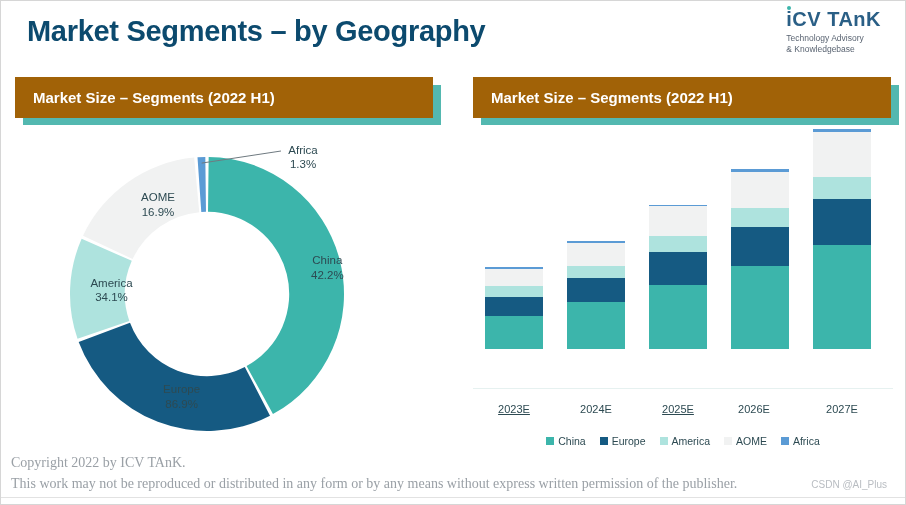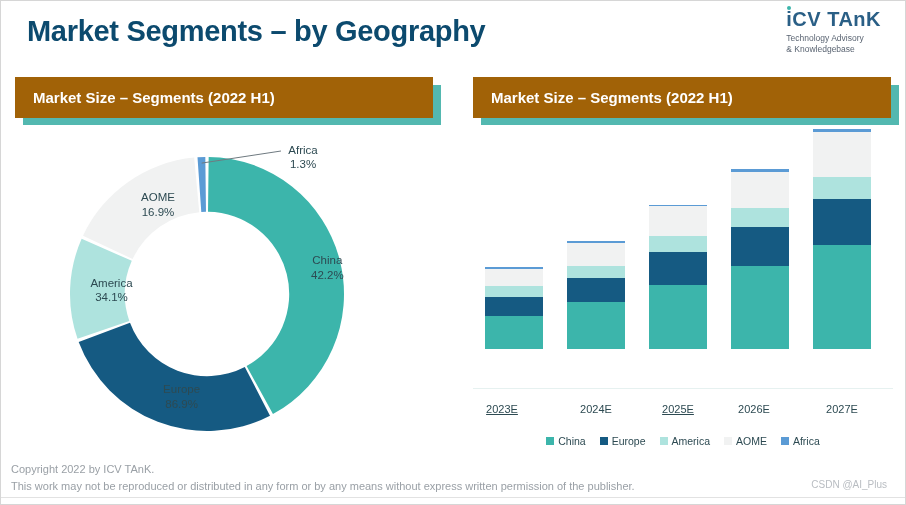--- a/index.html
+++ b/index.html
@@ -98,21 +98,21 @@
     position:absolute;left:0;right:0;bottom:-18px;
     display:flex;justify-content:center;align-items:center;
     gap:14px;
   }
   .leg-item{display:flex;align-items:center;gap:4px;font-size:10.5px;color:#2d4a52;}
   .leg-sw{width:8px;height:8px;display:inline-block;}
 
   
   .footer{
     position:absolute;left:10px;bottom:10px;
-    font-size:11px;color:#9aa0a6;line-height:1.5;
+    font-size:14px;color:#9aa0a6;line-height:1.5;font-family:Liberation Serif, serif;
   }
   .footer-rule{
     position:absolute;left:0;right:0;bottom:6px;height:1px;background:#e2e2e2;
   }
   .watermark{
     position:absolute;right:18px;bottom:14px;
     font-size:10px;color:#b9bdc2;
     font-family:"Liberation Sans", sans-serif;
   }
 </style>
@@ -207,21 +207,21 @@
         </div>
         <div class="bar-col" style="left: 340px;">
           <div class="seg" style="height: 104.348px; background: rgb(60, 181, 171);"></div>
           <div class="seg" style="height: 45.2174px; background: rgb(21, 90, 130);"></div>
           <div class="seg" style="height: 22.6087px; background: rgb(174, 227, 222);"></div>
           <div class="seg" style="height: 45.2174px; background: rgb(241, 242, 242);"></div>
           <div class="seg" style="height: 2.6087px; background: rgb(91, 155, 213);"></div>
         </div>
       </div>
     <div id="bar-xlabels">
-        <div class="xlab" style="left: 0; text-decoration: underline;">2023E</div>
+        <div class="xlab" style="left: 12px; text-decoration: underline;">2023E</div>
         <div class="xlab" style="left: 94px; margin-top: 12px;">2024E</div>
         <div class="xlab" style="left: 176px; text-decoration: underline;">2025E</div>
         <div class="xlab" style="left: 252px; margin-top: 11px;">2026E</div>
         <div class="xlab" style="left: 340px;">2027E</div>
       </div>
     <div class="legend" id="bar-legend">
         <div class="leg-item">
           <span class="leg-sw" style="background: rgb(60, 181, 171);"></span>
           <span>China</span>
         </div>

